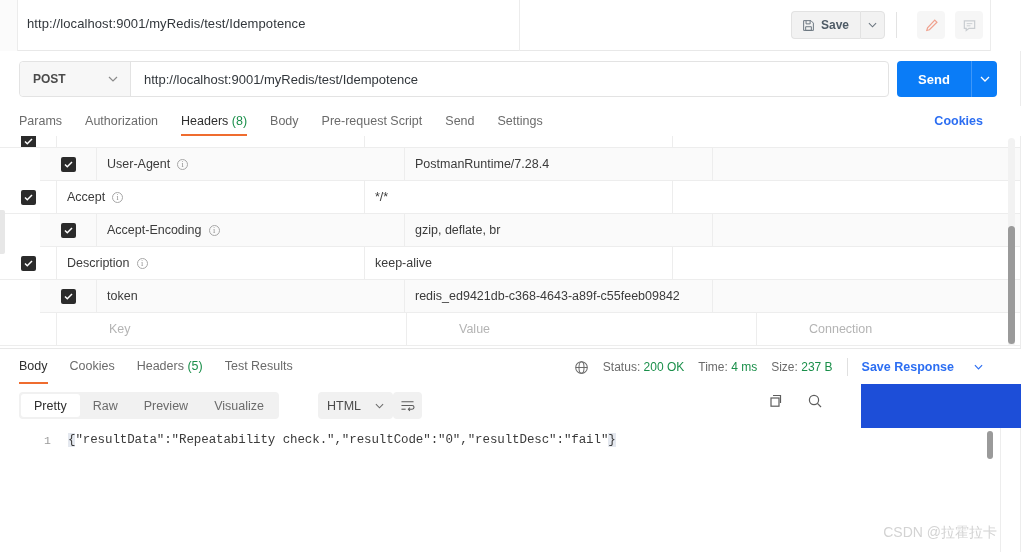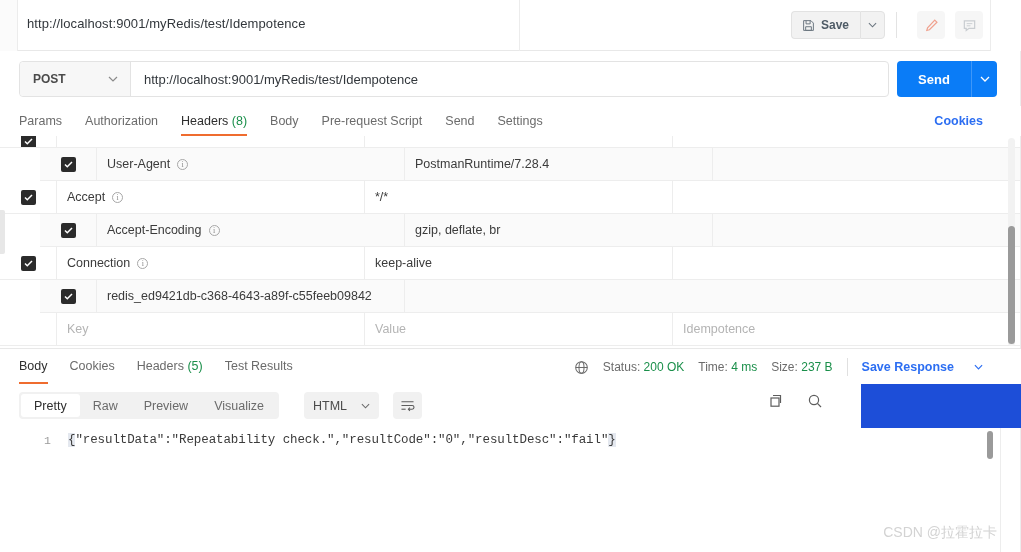--- a/index.html
+++ b/index.html
@@ -159,21 +159,21 @@
     position: absolute; left: 0; top: 74px; width: 5px; height: 44px;
     background: #e7e7e7; border-radius: 0 2px 2px 0; cursor: col-resize;
     z-index: 6;
   }
   .hrow {
     position: relative; display: flex; height: 33px; width: 1021px;
     border-bottom: 1px solid #ededed;
   }
   .hrow.partial { height: 12px; overflow: hidden; border-bottom: 1px solid #ededed; }
   .hrow.zebra { background: #fafafa; margin-left: 40px; }
-  .hrow.empty { background: #ffffff; }
+  .hrow.empty { background: #ffffff; gap: 42px; }
   .cell-check {
     width: 57px; display: flex; align-items: center; justify-content: center;
     border-right: 1px solid #ededed;
   }
   .cell-key {
     width: 308px; display: flex; align-items: center; gap: 7px;
     padding-left: 10px;
     border-right: 1px solid #ededed;
     font-size: 12.5px; color: #3b3b3b;
   }
@@ -253,21 +253,21 @@
     display: flex; height: 27px;
     background: #f1f1f1; border-radius: 4px; padding: 2px;
   }
   .seg-item {
     display: flex; align-items: center; justify-content: center;
     padding: 0 13px; height: 23px; border-radius: 3px;
     font-size: 12.5px; color: #6b6b6b; cursor: pointer; white-space: nowrap;
   }
   .seg-item.active { background: #ffffff; color: #2e2e2e; }
   .fmt-select {
-    position: absolute; left: 304px; top: 8px;
+    position: absolute; left: 318px; top: 8px;
     display: flex; align-items: center; justify-content: space-between;
     width: 75px; height: 27px; padding: 0 9px;
     background: #f1f1f1; border-radius: 4px;
     font-size: 12.5px; color: #4b4b4b; cursor: pointer;
   }
   .fmt-wrap {
     position: absolute; left: 393px; top: 8px;
     width: 29px; height: 27px; border-radius: 4px; background: #f1f1f1;
     display: flex; align-items: center; justify-content: center; cursor: pointer;
   }
@@ -486,44 +486,47 @@
 
     <div class="hrow">
       <div class="cell-check">
         <div class="cb">
           <svg width="9" height="7" viewBox="0 0 10 8" fill="none" stroke="#ffffff" stroke-width="1.7">
               <path d="M1 4l2.6 2.6L9 1.2"></path>
             </svg>
         </div>
       </div>
       <div class="cell-key">
-        <span>Connection</span>
+        <span>Description</span>
         <span class="info-i">i</span>
       </div>
       <div class="cell-val">keep-alive</div>
       <div class="cell-desc"></div>
     </div>
 
     <div class="hrow zebra">
       <div class="cell-check">
         <div class="cb">
           <svg width="9" height="7" viewBox="0 0 10 8" fill="none" stroke="#ffffff" stroke-width="1.7">
               <path d="M1 4l2.6 2.6L9 1.2"></path>
             </svg>
         </div>
       </div>
+      <div class="cell-key">
+        <span>token</span>
+      </div>
       <div class="cell-val">redis_ed9421db-c368-4643-a89f-c55feeb09842</div>
       <div class="cell-desc"></div>
     </div>
 
     <div class="hrow empty">
       <div class="cell-check"></div>
       <div class="cell-key ph">Key</div>
       <div class="cell-val ph">Value</div>
-      <div class="cell-desc ph">Idempotence</div>
+      <div class="cell-desc ph">Connection</div>
     </div>
 
     <div class="tbl-scrollbar">
       <div class="thumb"></div>
     </div>
     <div class="tbl-right-edge"></div>
   </div>
 
   <div class="resptabs">
     <div class="rtabs">

